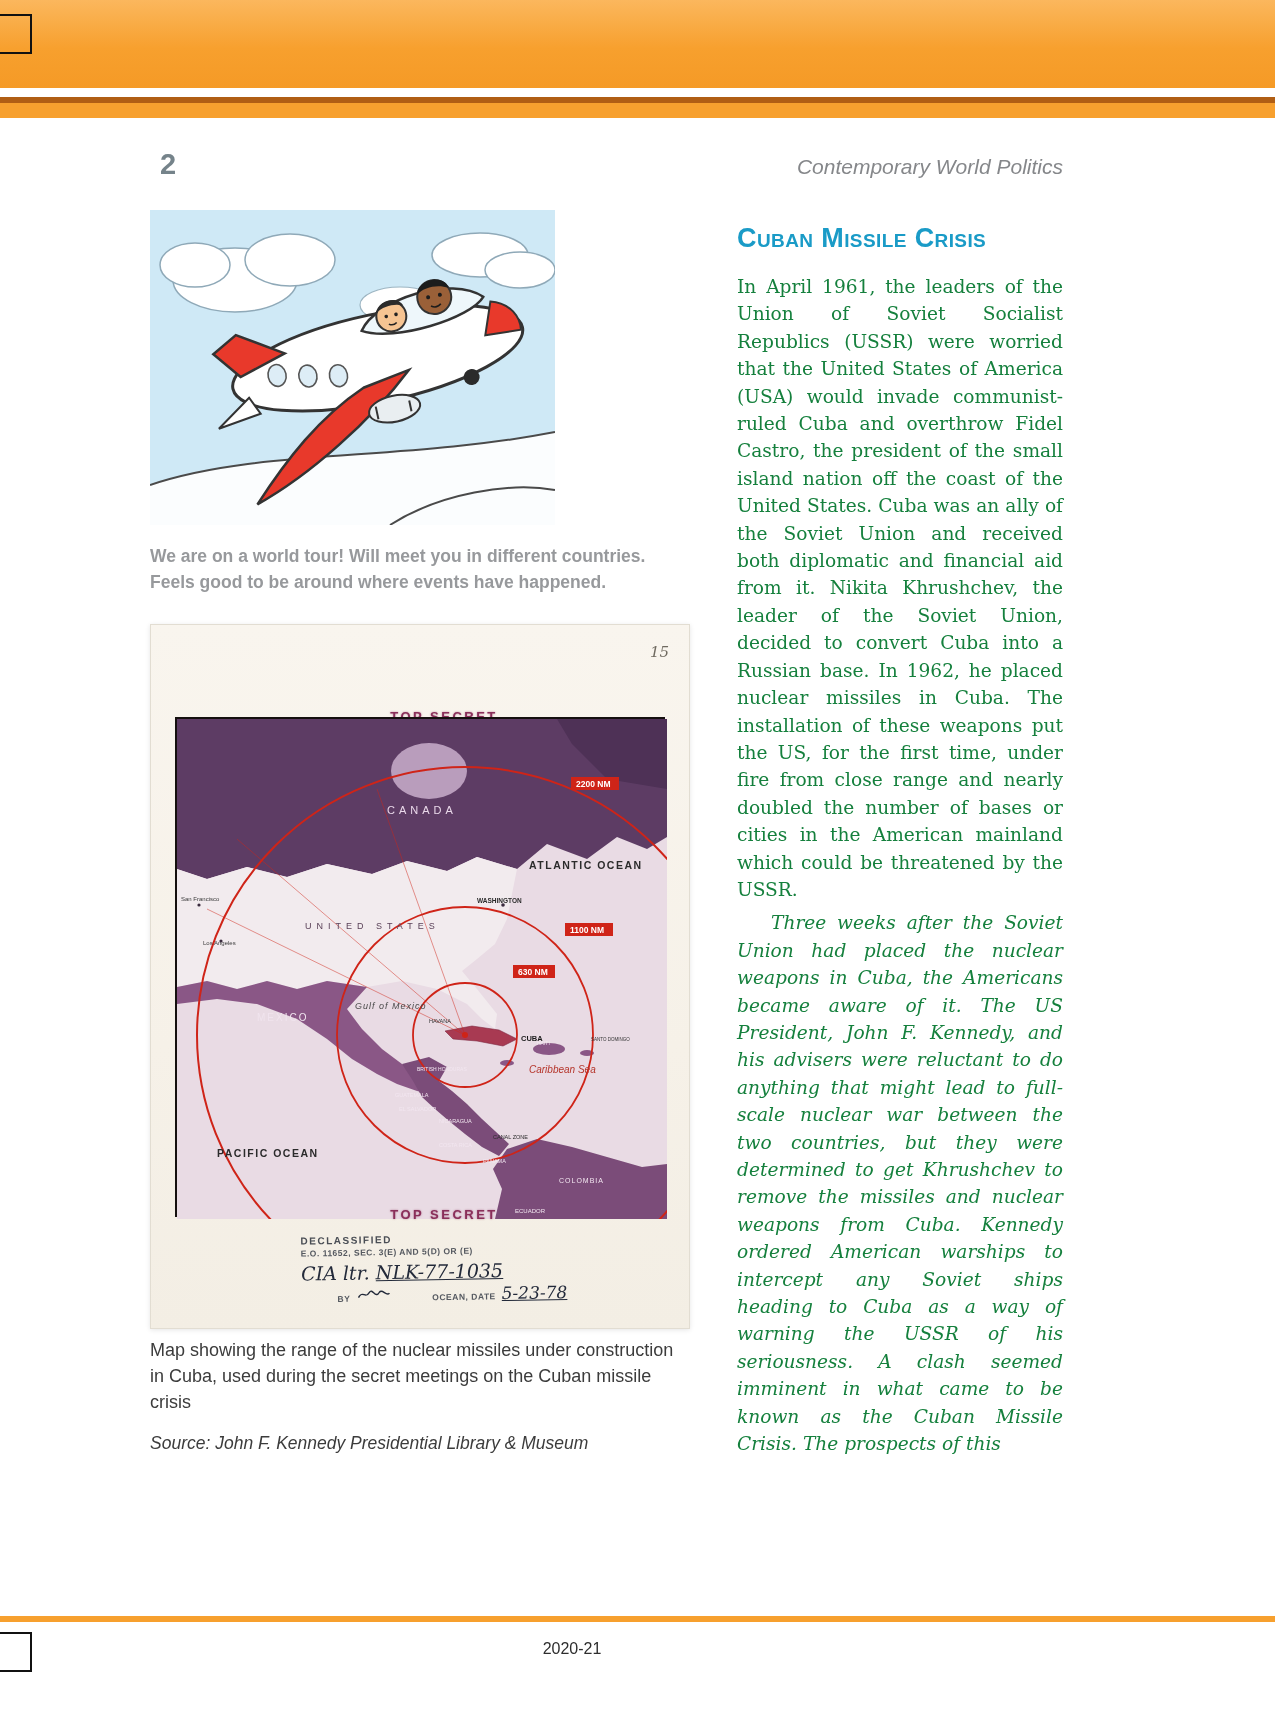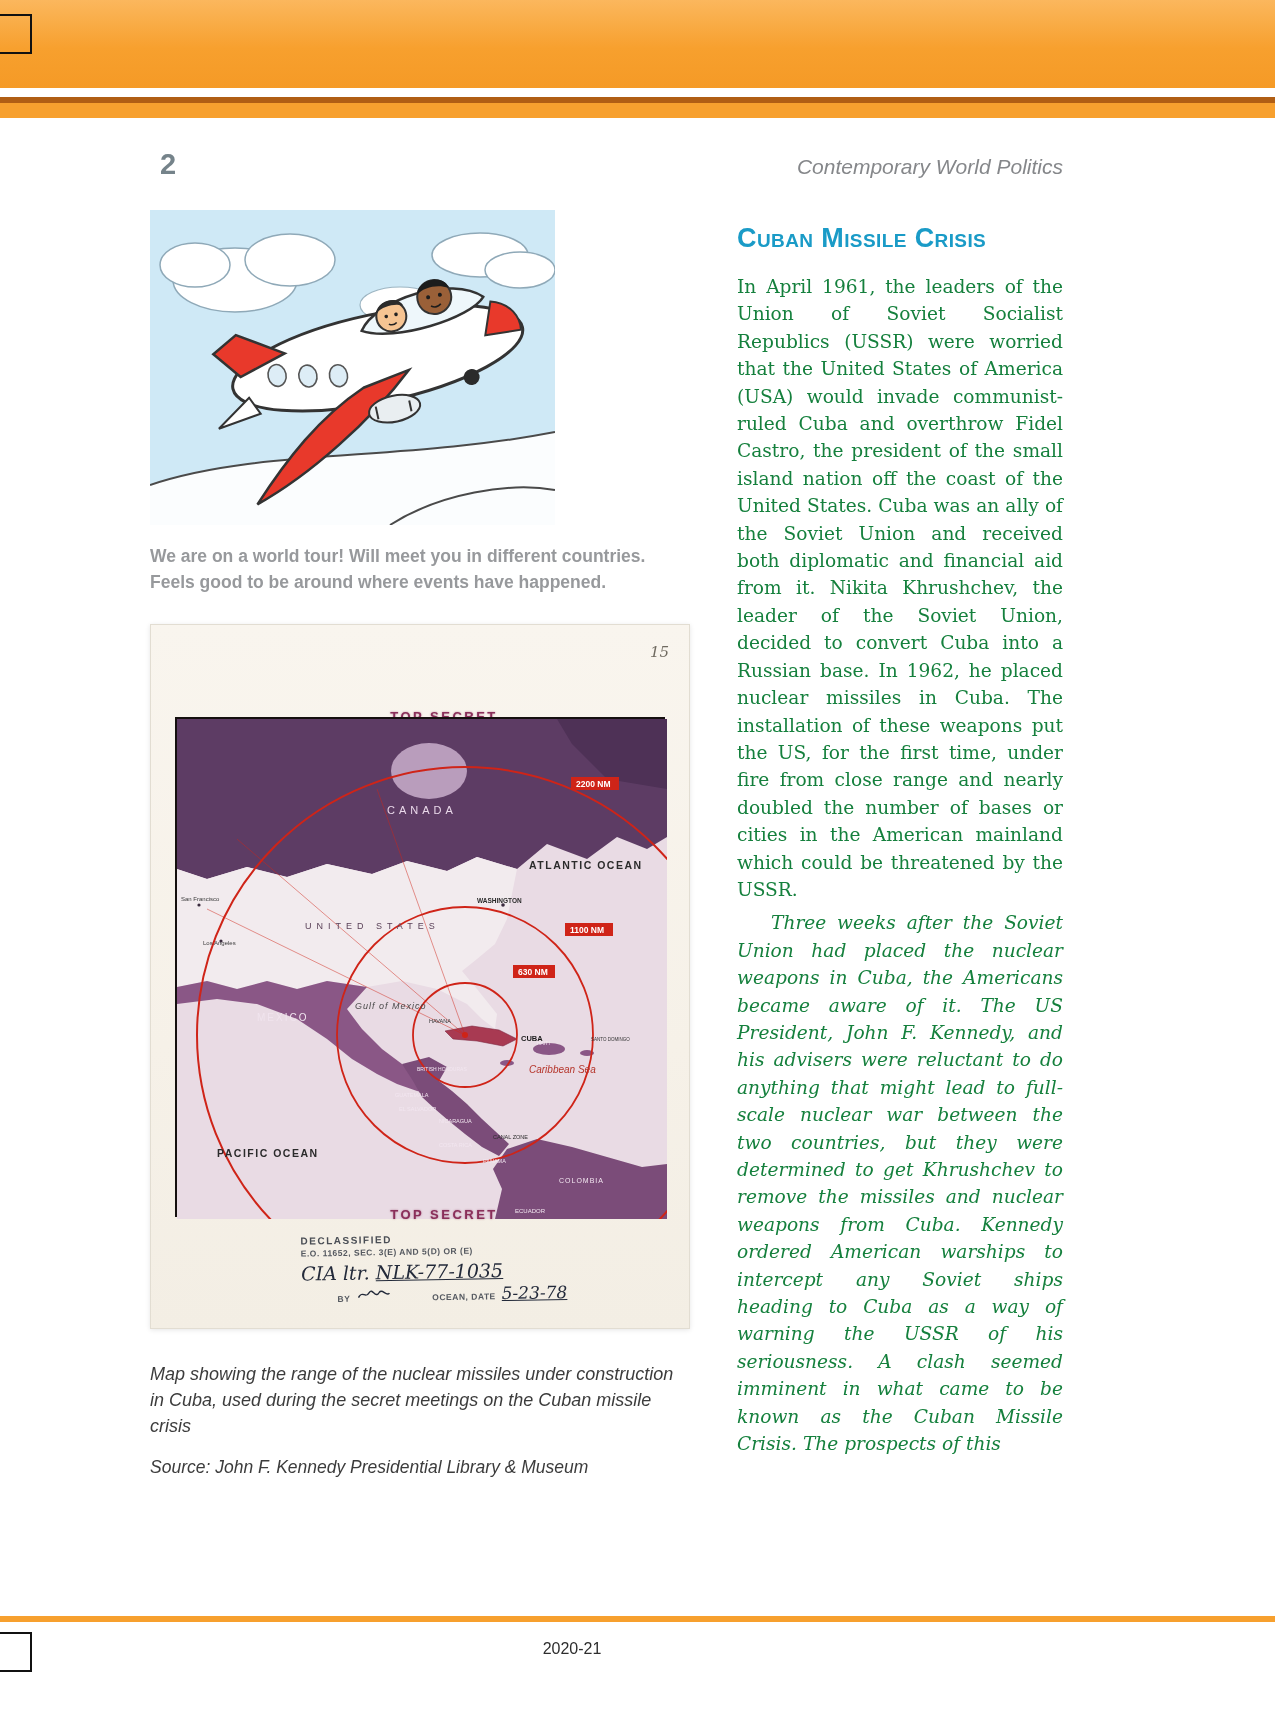--- a/index.html
+++ b/index.html
@@ -51,21 +51,21 @@
   .declass .d1 { font-size:10px; font-weight:bold; letter-spacing:1.5px; color:#4a4e55; }
   .declass .d2 { font-size:8.5px; font-weight:bold; letter-spacing:.5px; color:#565a61; margin-top:2px; }
   .hand { font-family:"DejaVu Serif", serif; font-style:italic; color:#232a3a; }
   .declass .d3 { margin-top:4px; font-size:19px; }
   .declass .d3 .num { text-decoration:underline; }
   .declass .d4 { margin-top:2px; display:flex; align-items:baseline; gap:6px; }
   .declass .d4 .small { font-size:8.5px; font-weight:bold; color:#565a61; letter-spacing:.5px;margin-left:36px; }
   .declass .d4 .date { font-size:17px; text-decoration:underline; }
   .squiggle { display:inline-block; width:34px; height:14px; }
 
-  .map-caption { margin-top:32px; width:540px; font-style:italic; font-size:18px;
+  .map-caption { margin-top:8px; width:540px; font-size:18px;
                  color:#3c3c3c; line-height:1.45; }
   .map-source  { margin-top:18px; font-style:italic; font-size:17.5px; color:#3c3c3c; }
 
   
   .right-col { position:absolute; left:737px; top:214px; width:326px;margin-top:9px; }
   .article-heading { font-variant:small-caps; font-weight:bold; font-size:27px;
                      letter-spacing:.4px; color:#1a9bc7; }
   .right-col p { font-family:"DejaVu Serif", serif; font-size:18.6px; line-height:27.4px;
                  text-align:justify; color:#15803d; margin-top:19px; }
   .right-col p.indent { text-indent:34px; margin-top:6px;font-style:italic; }

